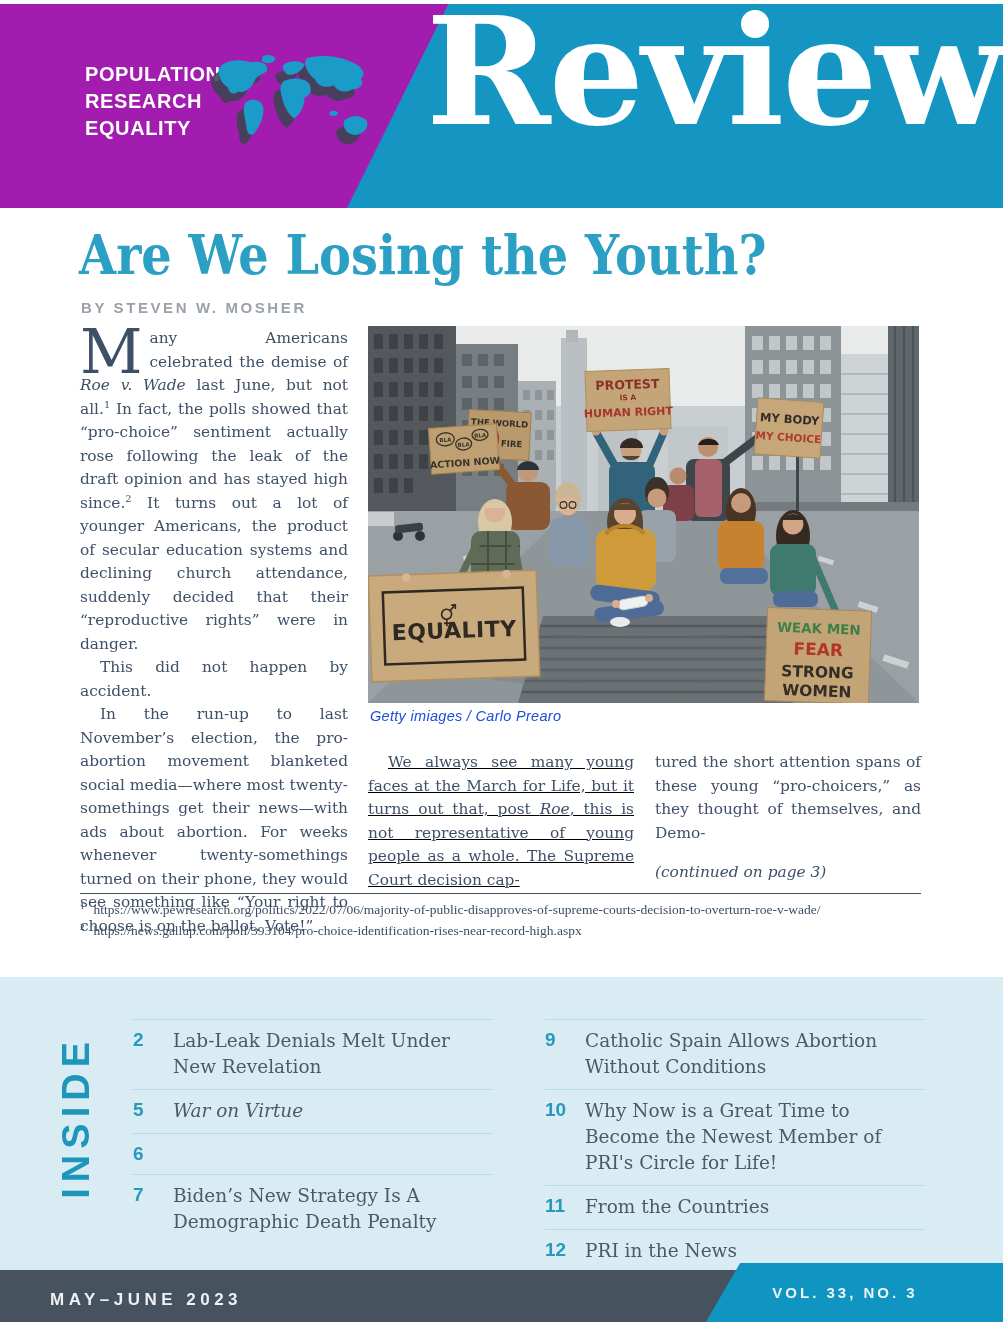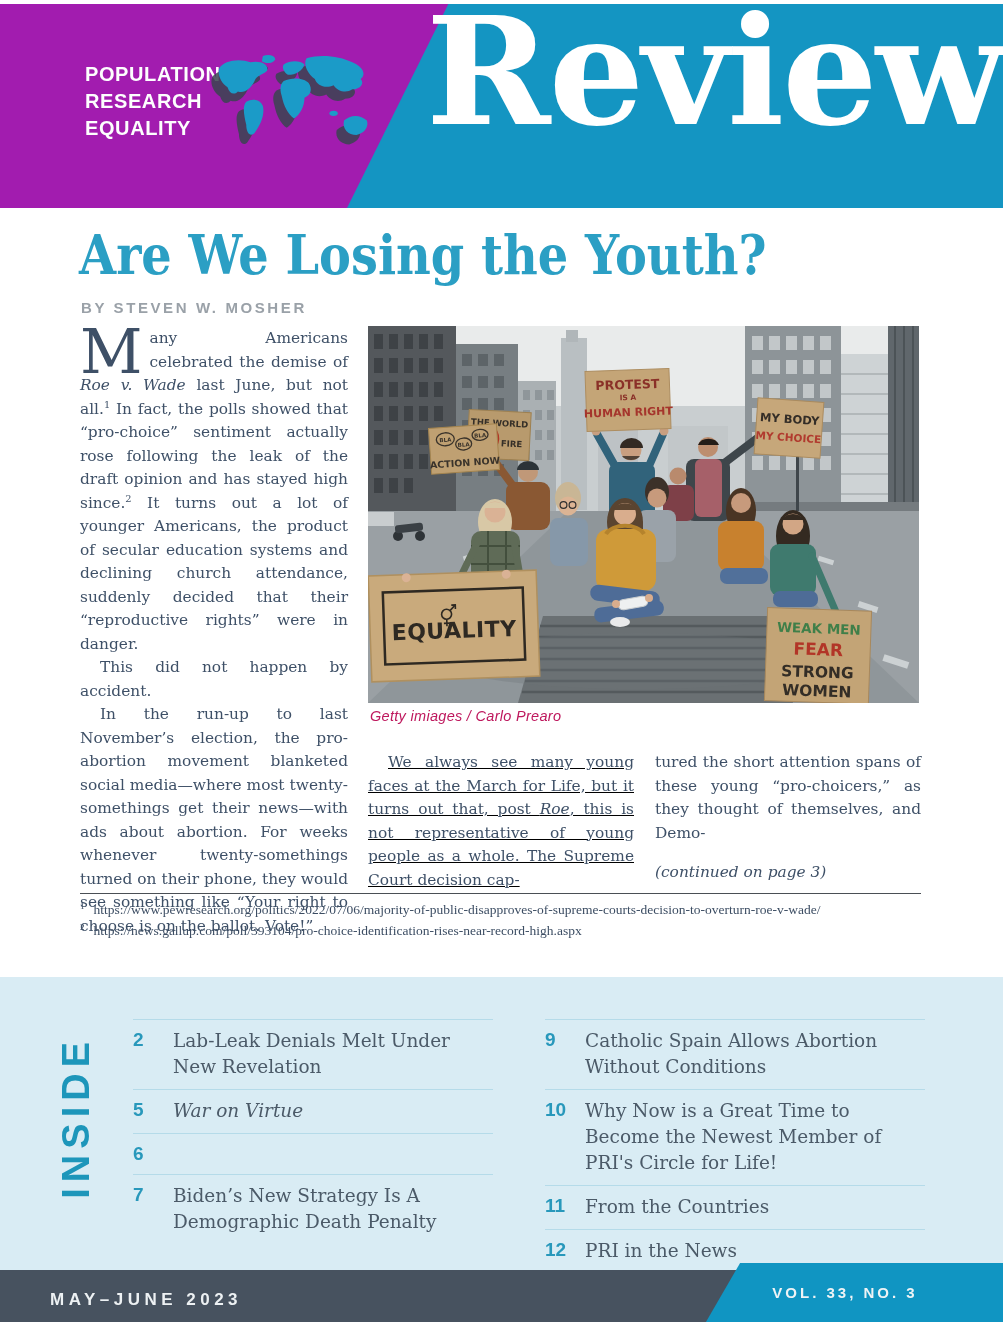--- a/index.html
+++ b/index.html
@@ -26,21 +26,21 @@
   .bodycol p.indent { text-indent:20px; }
   .colL { position:absolute; left:80px; top:327px; width:268px; }
   .colM { position:absolute; left:368px; top:751px; width:266px;text-decoration:underline; }
   .colR { position:absolute; left:655px; top:751px; width:266px; }
   .dropcap { float:left; font-size:61px; line-height:44px; padding:3px 7px 0 0; color:#3e5067; }
   sup { font-size:64%; line-height:0; }
   .continued { text-align:right; font-style:italic; margin-top:16px !important; }
 
   .photo { position:absolute; left:368px; top:326px; width:551px; height:377px; }
   .caption { position:absolute; left:370px; top:708px; font-family:"Liberation Sans", sans-serif;
-             font-style:italic; font-size:14.5px; color:#be185d; letter-spacing:0.3px; }
+             font-style:italic; font-size:14.5px; color:#1d4ed8; letter-spacing:0.3px; }
 
   .foot-rule { position:absolute; left:80px; top:893px; width:841px; border-top:1.5px solid #4a4f55; }
   .footnotes { position:absolute; left:80px; top:902px; width:860px;
                font-family:"Liberation Serif", serif; font-size:13.5px; color:#3c4d63; }
   .fn { margin-bottom:5px; }
   .fn sup { font-size:9px; margin-right:9px; }
 
   
   .toc { position:absolute; left:0; top:977px; width:1003px; height:293px; background:#d9ecf4; }
   .inside-label { position:absolute; left:50px; top:1026px; height:182px; width:52px;

